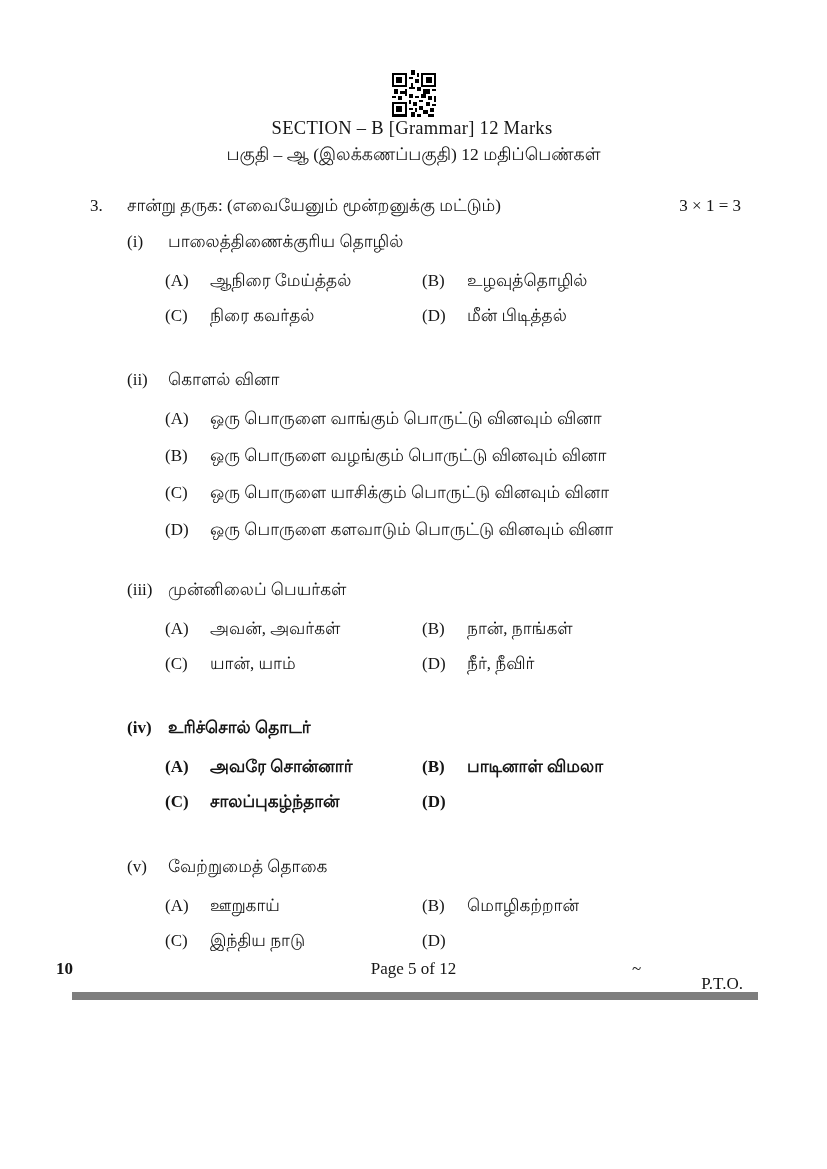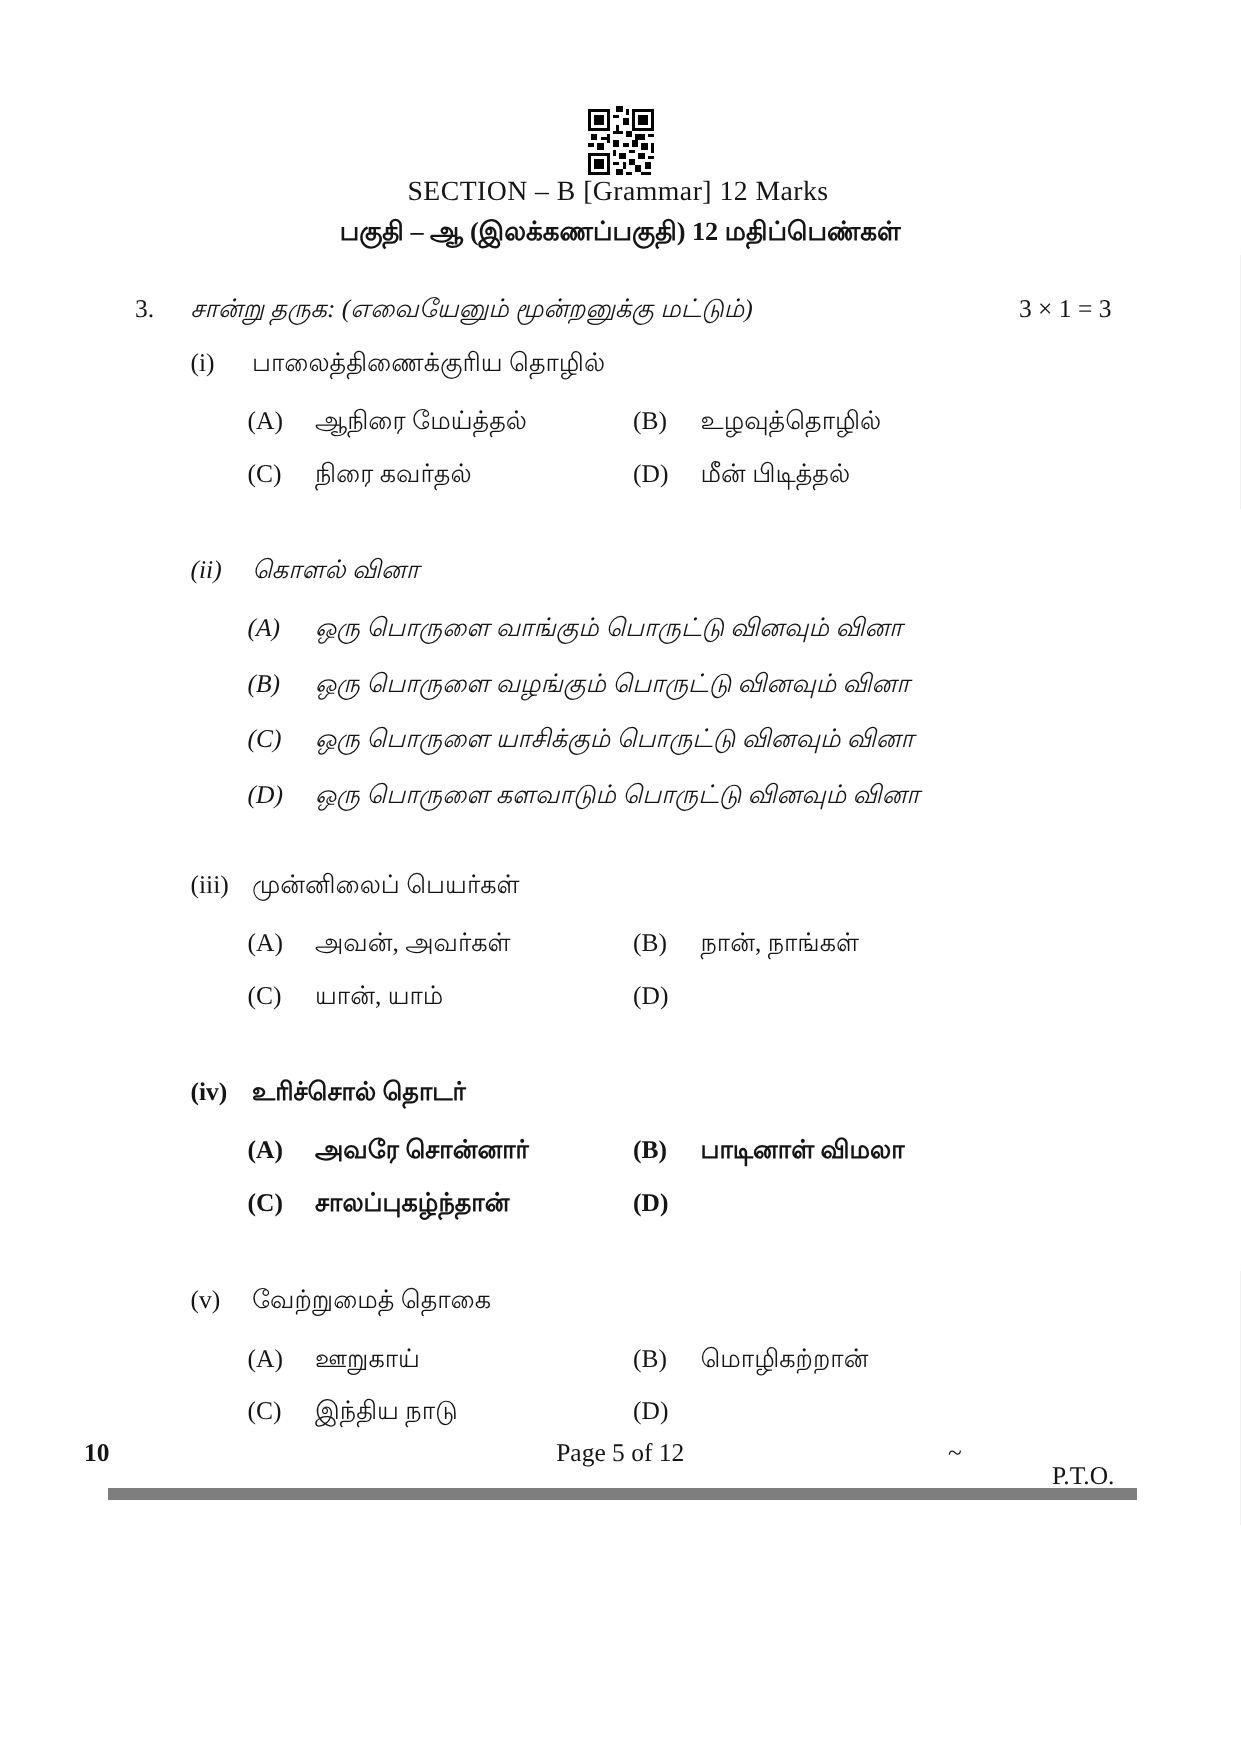--- a/index.html
+++ b/index.html
@@ -30,39 +30,39 @@
     position: absolute;
     top: 118px; left: 0; right: 3px;
     text-align: center;
     font-size: 18.5px;
     letter-spacing: 0.3px;
   }
   .section-title-tamil {
     position: absolute;
     top: 144px; left: 0; right: 0;
     text-align: center;
-    font-weight: bold;
+    font-weight: normal;
     font-size: 17.5px;
   }
 
   
   .q-row {
     position: absolute;
     top: 195px; left: 90px; right: 86px;
     display: flex;
     line-height: 22px;
   }
   .q-num { width: 37px; flex: 0 0 auto; }
-  .q-stem { flex: 1 1 auto; font-style: italic; }
+  .q-stem { flex: 1 1 auto; }
   .q-marks { flex: 0 0 auto; white-space: nowrap; }
 
   
   .subq { position: absolute; left: 0; right: 86px; line-height: 22px; }
   .subq-i   { top: 231px; }
-  .subq-ii  { top: 369px; font-style: italic; }
+  .subq-ii  { top: 369px; }
   .subq-iii { top: 579px; }
   .subq-iv  { top: 717px; font-weight: bold; }
   .subq-v   { top: 856px; }
 
   .substem-row { display: flex; margin-left: 127px; }
   .sublabel { width: 41px; flex: 0 0 auto; }
   .substem { flex: 1 1 auto; }
 
   .opts { margin-left: 165px; margin-top: 17px; }
   .opts.two-col {
@@ -218,20 +218,21 @@
       <div class="opt">
         <span class="opt-letter">(B)</span>
         <span class="opt-text">நான், நாங்கள்</span>
       </div>
       <div class="opt">
         <span class="opt-letter">(C)</span>
         <span class="opt-text">யான், யாம்</span>
       </div>
       <div class="opt">
         <span class="opt-letter">(D)</span>
+        <span class="opt-text">நீர், நீவிர்</span>
       </div>
     </div>
   </section>
 
   <section class="subq subq-iv">
     <div class="substem-row">
       <span class="sublabel">(iv)</span>
       <span class="substem">உரிச்சொல் தொடர்</span>
     </div>
     <div class="opts two-col">

